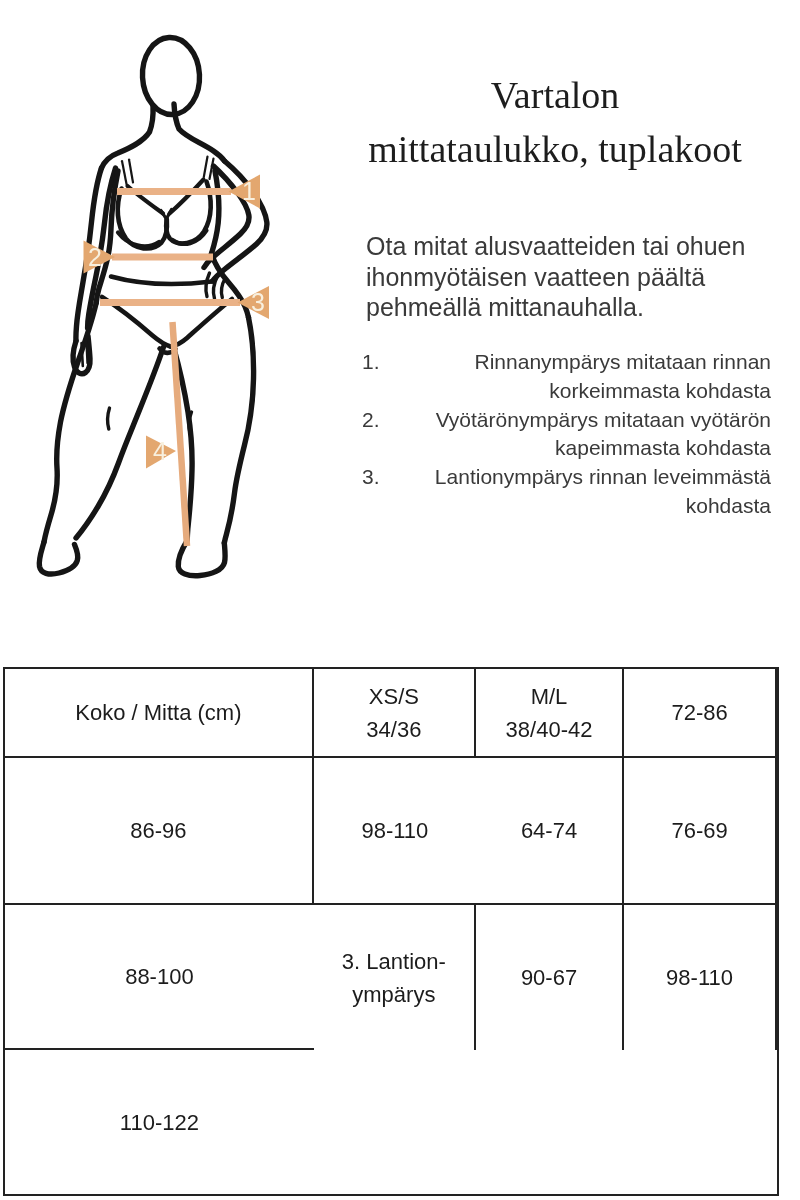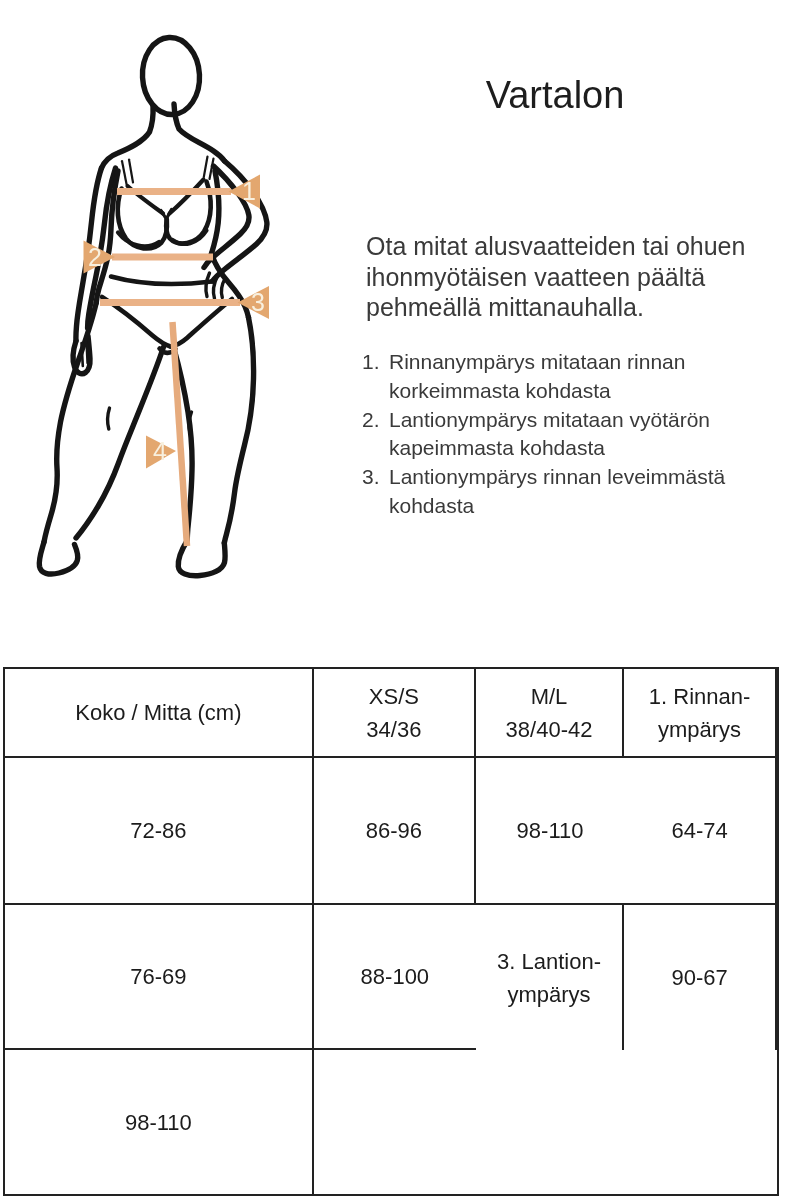--- a/index.html
+++ b/index.html
@@ -5,34 +5,34 @@
   html,body{margin:0;padding:0;background:#ffffff;}
   .page{
     position:relative;width:800px;height:1200px;background:#ffffff;
     font-family:"Liberation Sans","DejaVu Sans",sans-serif;overflow:hidden;
   }
   
   .figure-wrap{position:absolute;left:0;top:0;width:370px;height:630px;}
   
   .title{
     position:absolute;left:318px;top:68px;width:474px;
-    font-family:Liberation Sans, sans-serif;
+    font-family:Liberation Serif, serif;
     font-size:38px;line-height:54px;color:#1d1d1d;text-align:center;
   }
   
   .intro{
     position:absolute;left:366px;top:231px;width:432px;
     font-size:25px;line-height:30.5px;color:#3a3a3a;
   }
   
   .instructions{position:absolute;left:362px;top:348px;width:430px;
     font-size:21px;line-height:28.8px;color:#3a3a3a;}
   .inst-row{display:flex;align-items:flex-start;}
   .inst-num{flex:0 0 auto;min-width:22px;margin-right:5px;white-space:nowrap;}
-  .inst-text{flex:0 1 auto;max-width:382px;}
+  .inst-text{flex:0 1 auto;max-width:382px;text-align:right;}
   
   .size-table{
     position:absolute;left:3px;top:667px;width:776px;height:529px;
     box-sizing:border-box;border:2px solid #222222;
     display:grid;
     grid-template-columns:40% 21% 19.2% 19.8%;
     grid-template-rows:89px 147px 145px 144px;
     color:#1c1c1c;font-size:22px;
   }
   .cell{
@@ -111,32 +111,33 @@
 
         <line x1="212.5" y1="337" x2="227" y2="561" stroke="#e6ab7d" stroke-width="6.5"></line>
         <polygon points="216,466 186,450.5 186,483.5" fill="#e3a76f"></polygon>
         <text x="200" y="474.5" fill="#f8f0df">4</text>
       </g>
     </svg>
   </div>
 
   <div class="title">
     <div>Vartalon</div>
+    <div>mittataulukko, tuplakoot</div>
   </div>
 
   <div class="intro">Ota mitat alusvaatteiden tai ohuen ihonmyötäisen vaatteen päältä pehmeällä mittanauhalla.</div>
 
   <div class="instructions">
     <div class="inst-row">
       <span class="inst-num">1.</span>
       <span class="inst-text">Rinnanympärys mitataan rinnan korkeimmasta kohdasta</span>
     </div>
     <div class="inst-row">
       <span class="inst-num">2.</span>
-      <span class="inst-text">Lantionympärys mitataan vyötärön kapeimmasta kohdasta</span>
+      <span class="inst-text">Vyötärönympärys mitataan vyötärön kapeimmasta kohdasta</span>
     </div>
     <div class="inst-row">
       <span class="inst-num">3.</span>
       <span class="inst-text">Lantionympärys rinnan leveimmästä kohdasta</span>
     </div>
   </div>
 
   <div class="size-table">
 
     <div class="cell">
@@ -144,27 +145,27 @@
     </div>
     <div class="cell">
       <span>XS/S</span>
       <span>34/36</span>
     </div>
     <div class="cell">
       <span>M/L</span>
       <span>38/40-42</span>
     </div>
 
-    <div class="cell">1. Rinnan-ympärys</div>
     <div class="cell">72-86</div>
     <div class="cell">86-96</div>
     <div class="cell last-col">98-110</div>
 
     <div class="cell">64-74</div>
     <div class="cell">76-69</div>
     <div class="cell last-col">88-100</div>
 
     <div class="cell last-row">3. Lantion-ympärys</div>
     <div class="cell last-row">90-67</div>
     <div class="cell last-row">98-110</div>
+    <div class="cell last-col last-row">110-122</div>
   </div>
 
 </div>
 
 </body></html>

